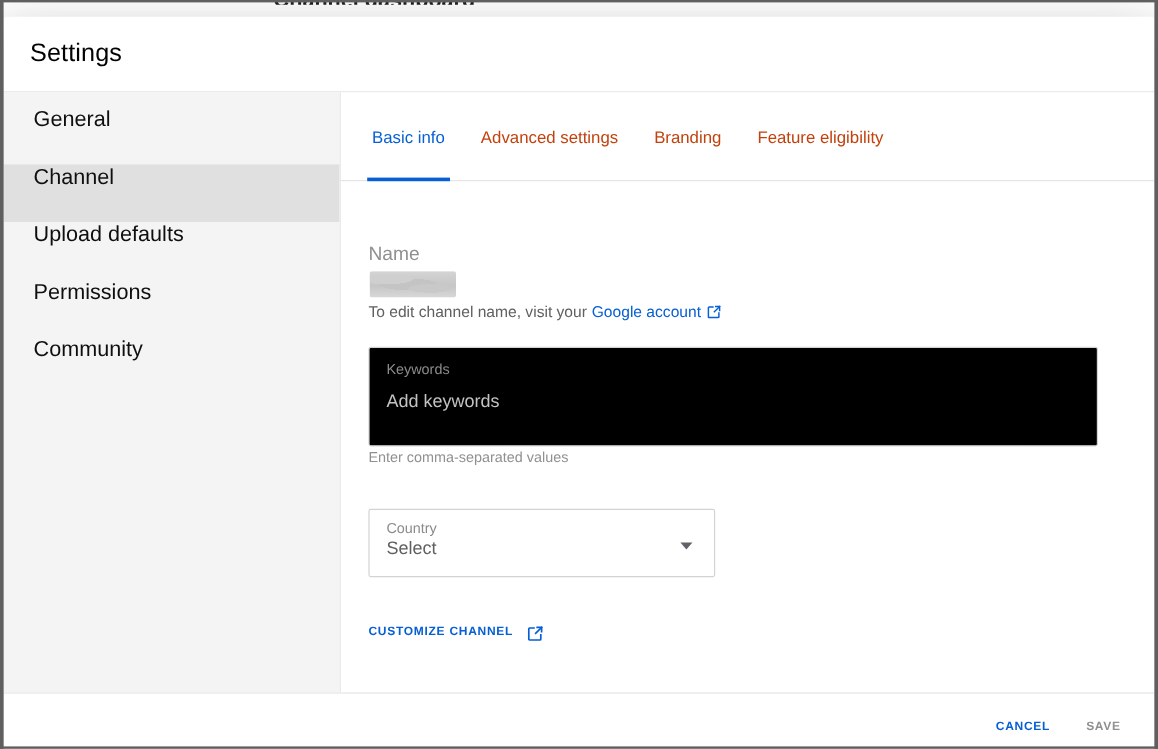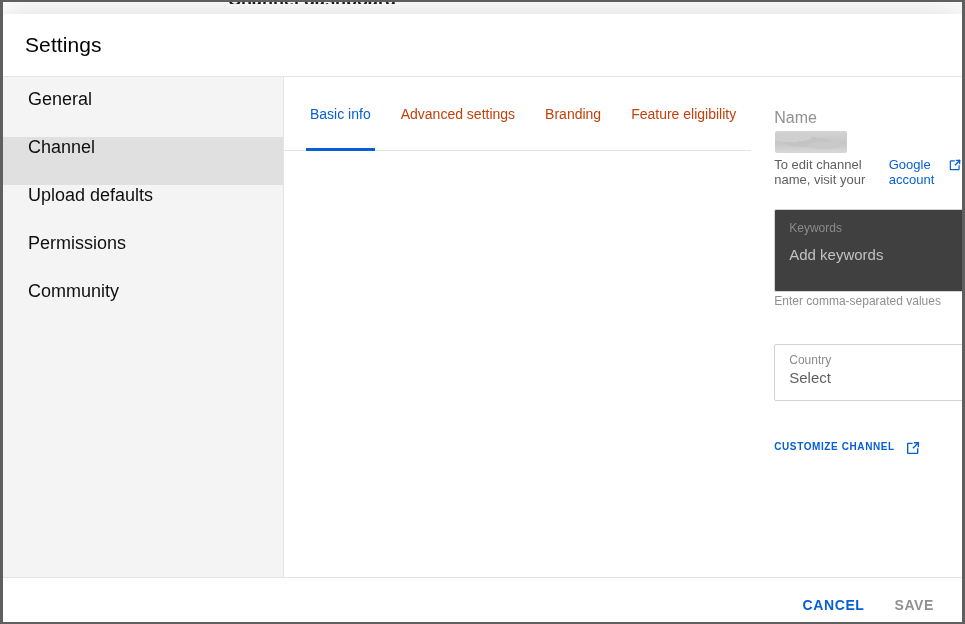--- a/index.html
+++ b/index.html
@@ -124,23 +124,24 @@
   }
   .sidebar-item.is-selected {
     background: #e0e0e0;
   }
 
   
   #settings-content {
     flex: 1 1 auto;
     background: #ffffff;
     display: flex;
-    flex-direction: row;
+    flex-direction: column;
     min-width: 0;
     border-left: 1px solid #e5e5e5;
+    gap: 21px;
   }
 
   
   #settings-tabs {
     height: 74px;
     flex: 0 0 74px;
     display: flex;
     align-items: flex-start;
     padding-left: 11px;
     box-sizing: border-box;
@@ -222,42 +223,42 @@
   }
 
   
   #keywords-field {
     width: 608px;
     height: 83px;
     border: 1px solid #d3d3d3;
     border-radius: 2px;
     box-sizing: border-box;
     padding: 11px 14px 0 14px;
-    background: #404040;
+    background: #000000;
     cursor: text;
   }
   #keywords-caption {
     font-size: 12px;
     color: #909090;
     margin-top: 2px;
   }
   #keywords-label {
     font-size: 12px;
     color: #8b8b8b;
     margin-bottom: 11px;
   }
   #keywords-placeholder {
     font-size: 15px;
     color: #c2c2c2;
   }
 
   
   #country-field {
     position: relative;
-    width: 312px;
+    width: 289px;
     height: 57px;
     margin-top: 36px;
     border: 1px solid #d3d3d3;
     border-radius: 2px;
     box-sizing: border-box;
     padding: 8px 14px 0 14px;
     cursor: pointer;
     background: #fff;
   }
   #country-label {
@@ -301,21 +302,21 @@
     align-items: center;
     justify-content: flex-end;
     padding-right: 20px;
     gap: 14px;
     background: #ffffff;
   }
   .footer-btn {
     background: none;
     border: none;
     font-family: inherit;
-    font-size: 14px;
+    font-size: 10px;
     font-weight: 600;
     letter-spacing: .6px;
     padding: 9px 8px;
     border-radius: 2px;
     cursor: pointer;
   }
   #cancel-button { color: #065fd4; }
   #save-button   { color: #909090; cursor: default; }
 </style>
 </head>

